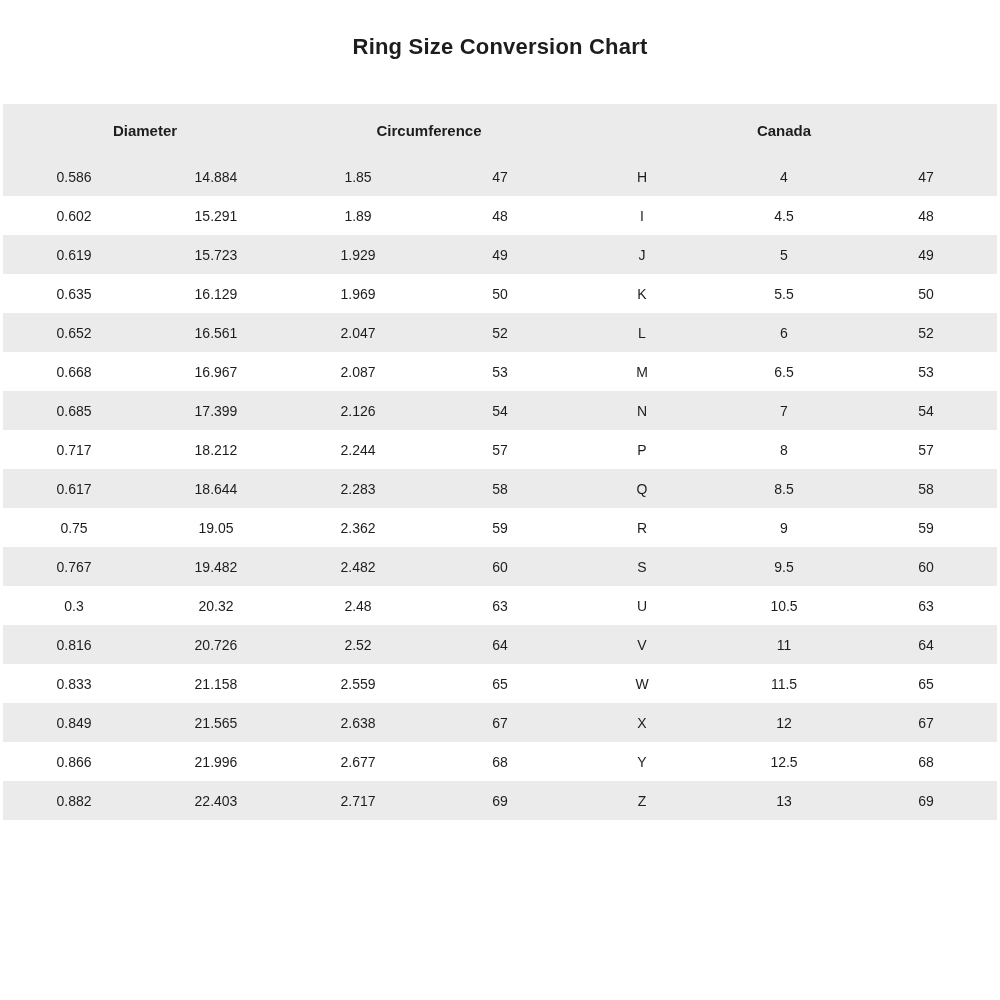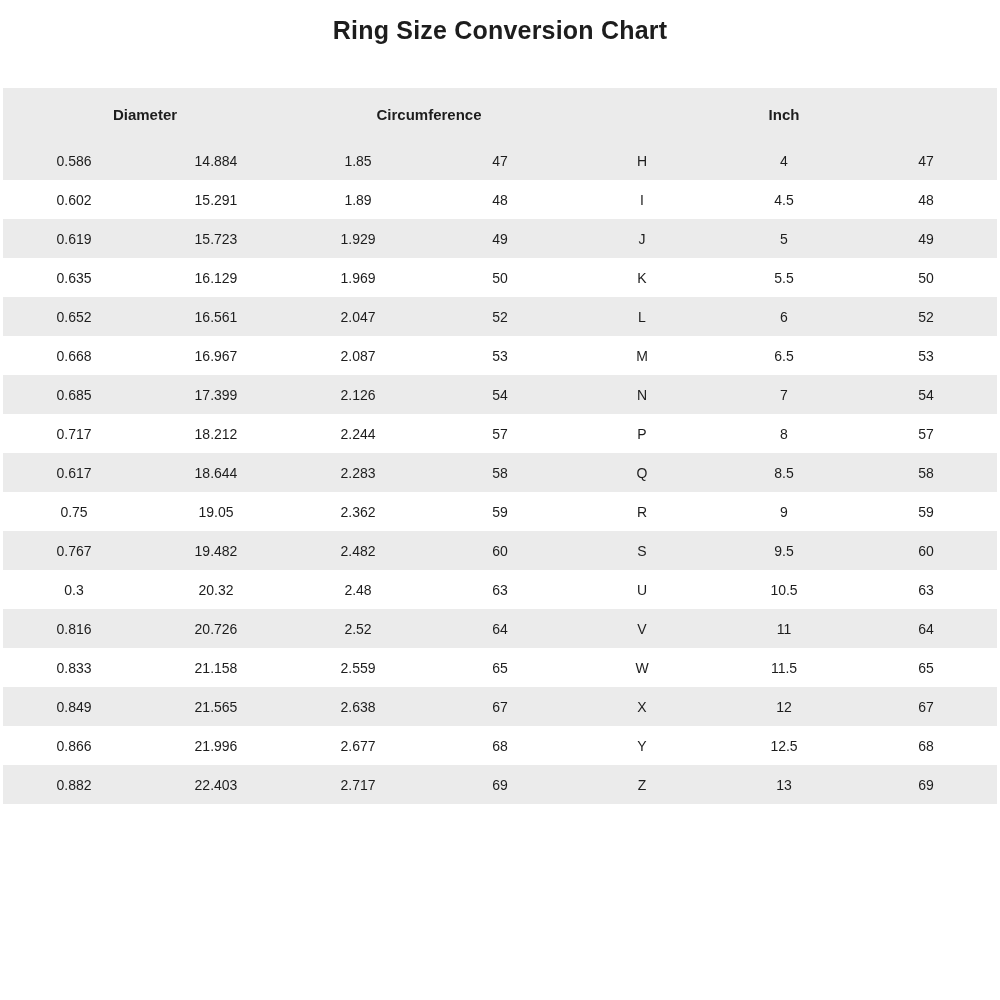--- a/index.html
+++ b/index.html
@@ -11,24 +11,24 @@
     font-family: "Liberation Sans", sans-serif;
     color: #1d1d1d;
     -webkit-font-smoothing: antialiased;
   }
   .page {
     width: 1000px;
     height: 1000px;
     overflow: hidden;
   }
   h1.title {
-    margin: 0;
+    margin: 16px;
     padding-top: 19px;
     text-align: center;
-    font-size: 25px;
+    font-size: 22px;
     line-height: 23px;
     font-weight: bold;
     letter-spacing: 0.2px;
   }
   table.ring-table {
     border-collapse: collapse;
     table-layout: fixed;
     width: 994px;
     margin: 46px auto 0 auto;
   }
@@ -73,21 +73,21 @@
         <col>
         <col>
         <col>
         <col>
         <col>
     </colgroup>
     <thead>
       <tr class="group-row">
         <th colspan="2">Diameter</th>
         <th colspan="2">Circumference</th>
-        <th colspan="3">Inch</th>
+        <th colspan="3">Canada</th>
       </tr>
     </thead>
     <tbody>
         <tr>
           <td>0.586</td>
           <td>14.884</td>
           <td>1.85</td>
           <td>47</td>
           <td>H</td>
           <td>4</td>

